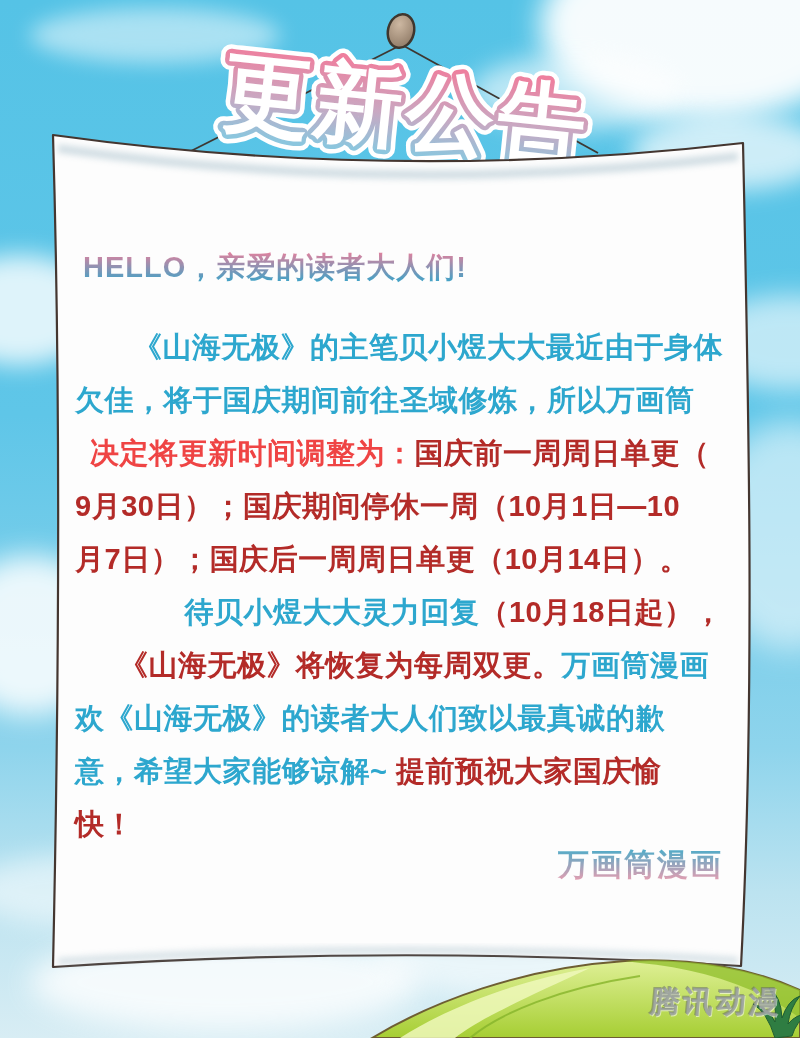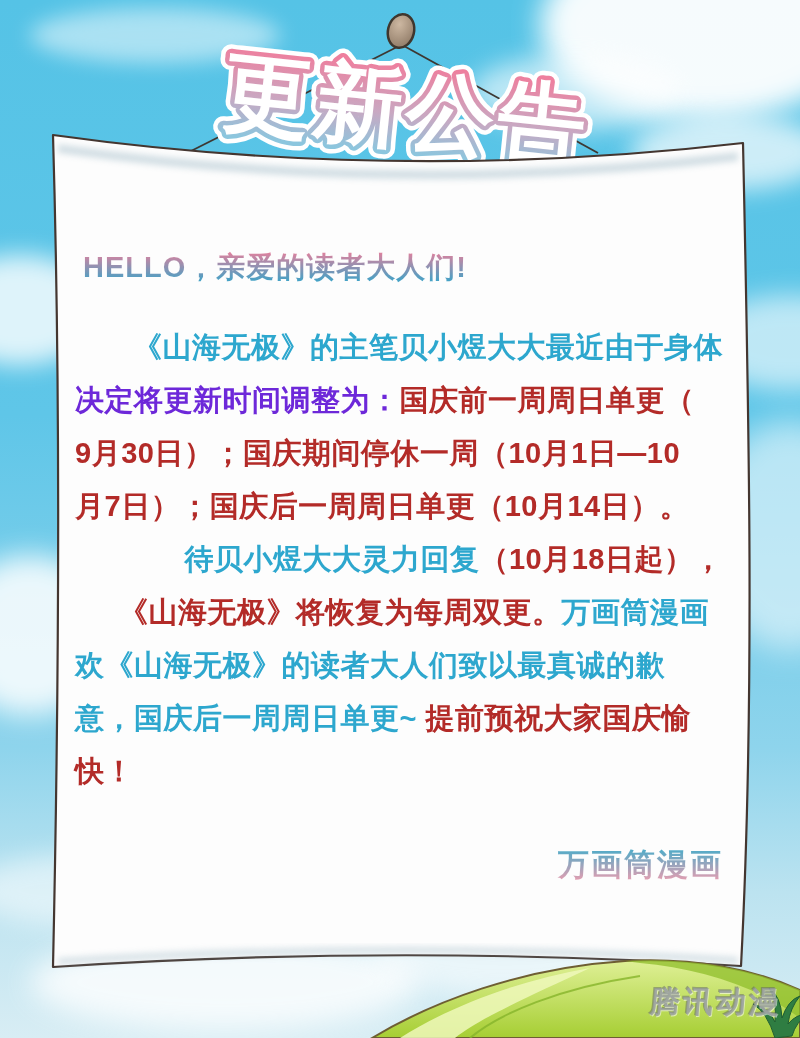--- a/index.html
+++ b/index.html
@@ -108,39 +108,42 @@
   </svg>
 
   <div class="content">
     <div class="greeting">HELLO，亲爱的读者大人们!</div>
 
     <div class="lines">
       <div class="line indent">
         <span style="color: rgb(45, 167, 206);">《山海无极》的主笔贝小煜大大最近由于身体</span>
       </div>
       <div class="line">
-        <span style="color: #6d28d9;">决定将更新时间调整为：</span><span style="color: rgb(179, 43, 40); text-align: center;">国庆前一周周日单更（</span>
+        <span style="color: rgb(45, 167, 206);">欠佳，将于国庆期间前往圣域修炼，所以万画筒</span>
+      </div>
+      <div class="line">
+        <span style="color: #ef4444; margin-left: 15px;">决定将更新时间调整为：</span><span style="color: rgb(179, 43, 40); text-align: center;">国庆前一周周日单更（</span>
       </div>
       <div class="line">
         <span style="color: rgb(179, 43, 40);">9月30日）；国庆期间停休一周（10月1日—10</span>
       </div>
       <div class="line">
         <span style="color: rgb(179, 43, 40); margin-top: 7px;">月7日）；国庆后一周周日单更（10月14日）。</span>
       </div>
       <div class="line indent">
         <span style="color: rgb(45, 167, 206);">待贝小煜大大灵力回复</span><span style="color: rgb(179, 43, 40);">（10月18日起），</span>
       </div>
       <div class="line">
         <span style="color: rgb(179, 43, 40); margin-left: 44px;">《山海无极》将恢复为每周双更。</span><span style="color: rgb(45, 167, 206);">万画筒漫画</span>
       </div>
       <div class="line">
         <span style="color: rgb(45, 167, 206);">欢《山海无极》的读者大人们致以最真诚的歉</span>
       </div>
       <div class="line">
-        <span style="color: rgb(45, 167, 206);">意，国庆后一周周日单更~ </span><span style="color: rgb(179, 43, 40);">提前预祝大家国庆愉</span>
+        <span style="color: rgb(45, 167, 206);">意，希望大家能够谅解~ </span><span style="color: rgb(179, 43, 40);">提前预祝大家国庆愉</span>
       </div>
       <div class="line">
         <span style="color: rgb(179, 43, 40);">快！</span>
       </div>
     </div>
 
     <div class="signature">万画筒漫画</div>
   </div>
 
   <svg class="hill-svg" viewBox="0 0 800 120">

